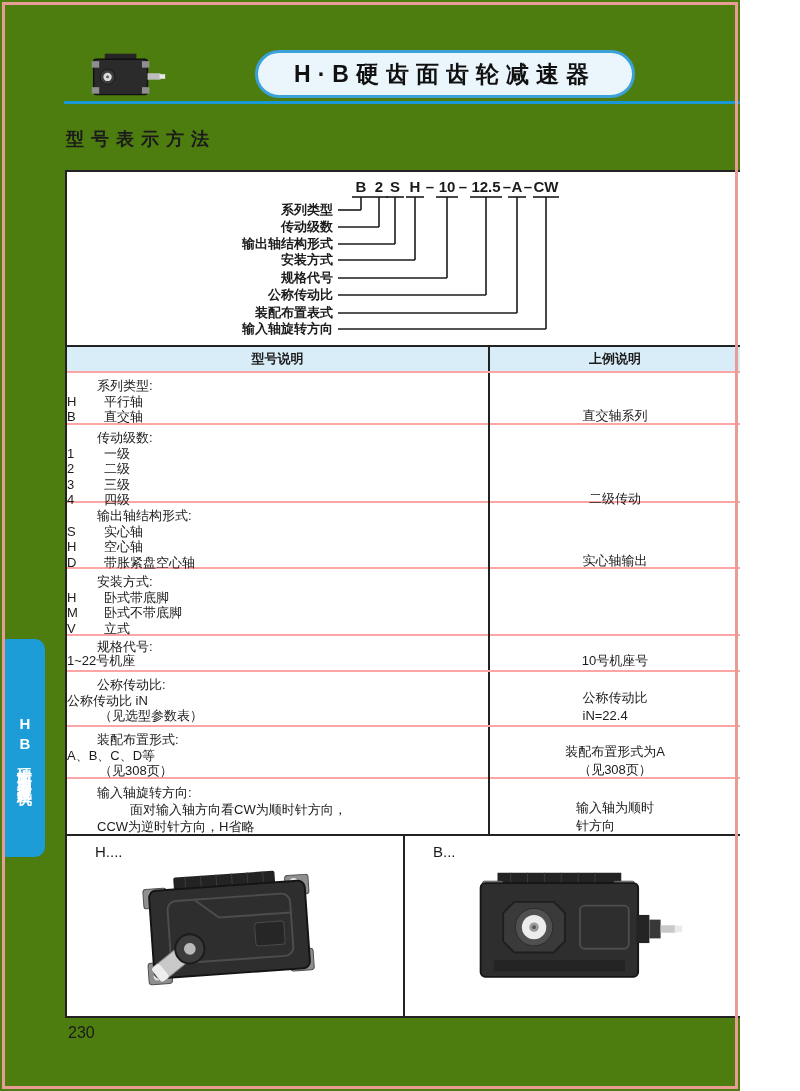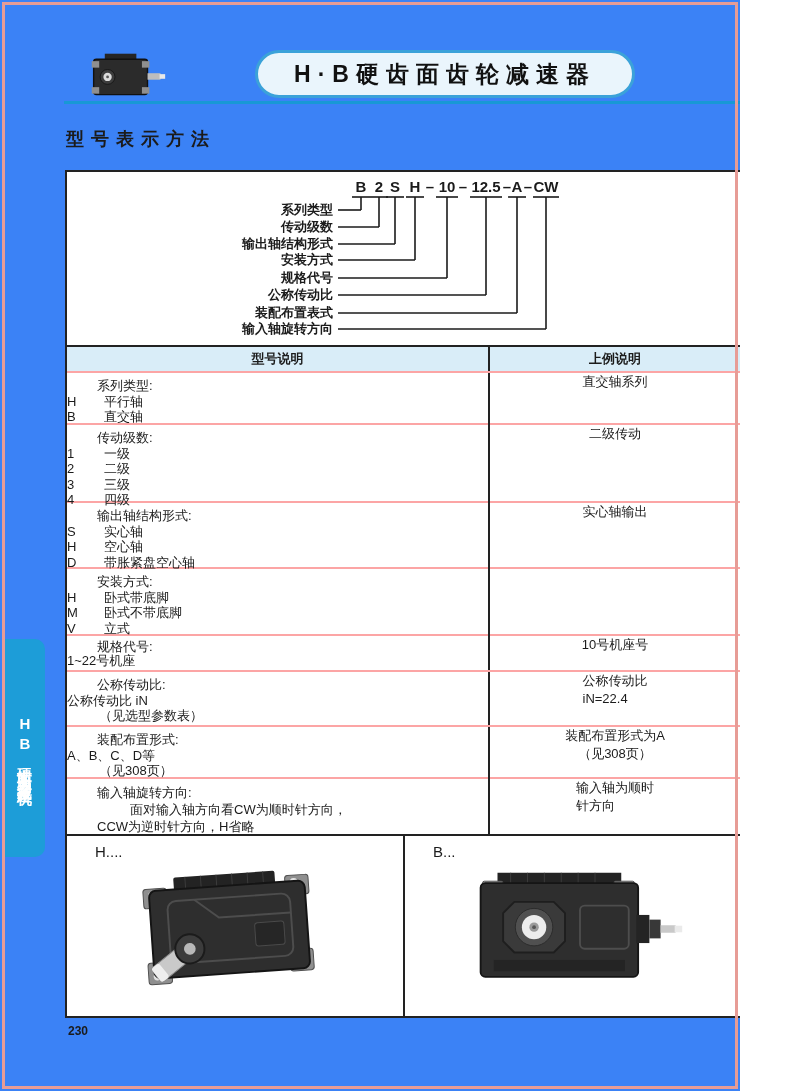--- a/index.html
+++ b/index.html
@@ -1,16 +1,16 @@
 <!DOCTYPE html>
 <html><head>
 <meta charset="utf-8">
 <style>
   html,body{margin:0;padding:0;background:#fff;}
-  .page{position:relative;width:740px;height:1091px;background:#3b82f6;overflow:hidden;
+  .page{position:relative;width:740px;height:1091px;background:#4d7c0f;overflow:hidden;
         font-family:"Liberation Sans","DejaVu Sans",sans-serif;color:#1b1b1b;}
   .page-frame{position:absolute;inset:2px;border:3px solid #e79c96;pointer-events:none;z-index:9;}
 
   
   .gear-icon{position:absolute;left:86px;top:50px;width:84px;height:52px;}
   .title-pill{position:absolute;left:255px;top:50px;width:380px;height:48px;
               border:3px solid #3ba2d9;border-radius:26px;background:#eaf5fc;
               display:flex;align-items:center;justify-content:center;box-sizing:border-box;}
   .title-pill span{font-size:23px;font-weight:bold;letter-spacing:7px;color:#111;white-space:nowrap;}
   .header-rule{position:absolute;left:64px;top:101px;width:678px;height:3px;background:#1898d5;}
@@ -38,35 +38,35 @@
   .r4{height:36px}.r5{height:55px}.r6{height:52px}.r7{height:57px}
   .cell-l{border-right:2px solid #222;font-size:13px;line-height:15.5px;padding-top:5px;box-sizing:border-box;}
   .r4 .cell-l{line-height:14px;padding-top:4px}
   .r7 .cell-l{line-height:17px;padding-top:5px}
   .ln{white-space:nowrap;}
   .t,.i0{padding-left:30px;}
   .i1{}
   .i2{padding-left:32px;}
   .i3{padding-left:63px;}
   .code{display:inline-block;min-width:37px;}
-  .cell-r{display:flex;align-items:flex-start;justify-content:center;font-size:13px;line-height:18px;
+  .cell-r{display:flex;align-items:flex-end;justify-content:center;font-size:13px;line-height:18px;
           text-align:center;}
   .rleft .cell-r{text-align:left;}
   .rblock{display:inline-block;}
 
   
   .gallery{display:grid;grid-template-columns:338px 1fr;height:182px;border:2px solid #222;border-top:none;
            box-sizing:border-box;background:#fff;}
   .pcell{position:relative;display:flex;align-items:center;justify-content:center;}
   .pcell.lft{border-right:2px solid #222;}
   .pcell .plabel{position:absolute;left:28px;top:7px;font-size:15px;color:#1b1b1b;}
   .photo-h{margin-top:10px;}
   .photo-b{margin-top:6px;}
 
-  .page-number{position:absolute;left:68px;top:1024px;font-size:12px;font-weight:bold;color:#1b1b1b;}
+  .page-number{position:absolute;left:68px;top:1024px;font-size:16px;font-weight:normal;color:#1b1b1b;}
 </style>
 </head>
 <body>
 
 <div class="page">
   <div class="page-frame"></div>
 
   <svg class="gear-icon" viewBox="0 0 90 56">
     <rect x="20" y="4" width="34" height="8" fill="#252525"></rect>
     <rect x="8" y="10" width="58" height="38" rx="3" fill="#2b2b2b" stroke="#111" stroke-width="1.5"></rect>

